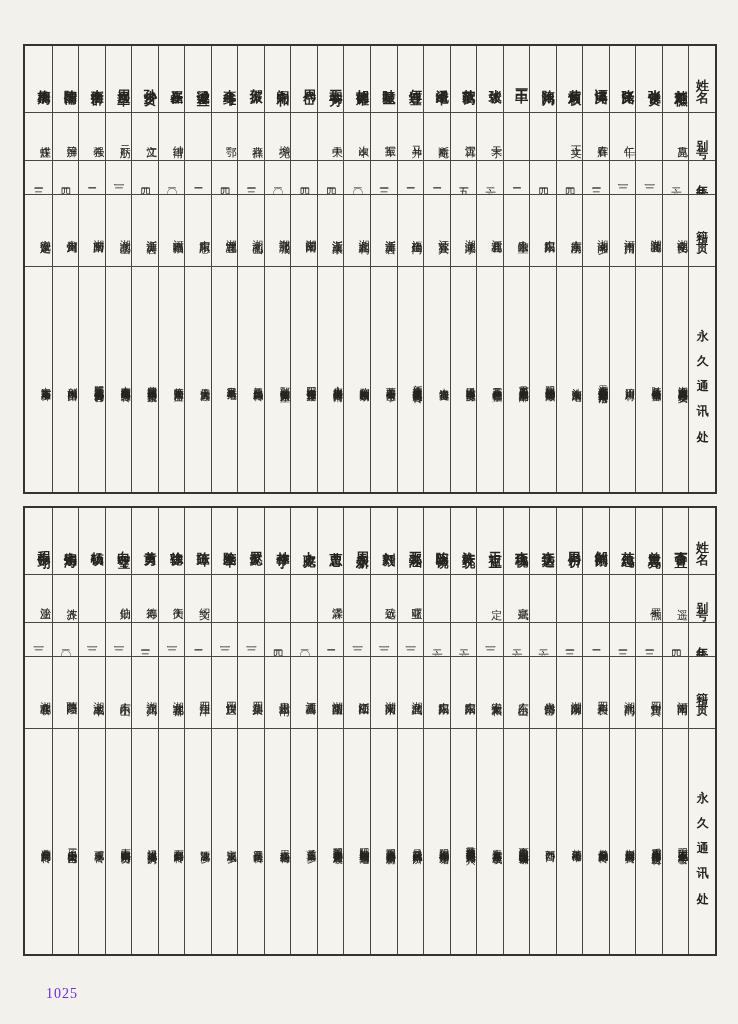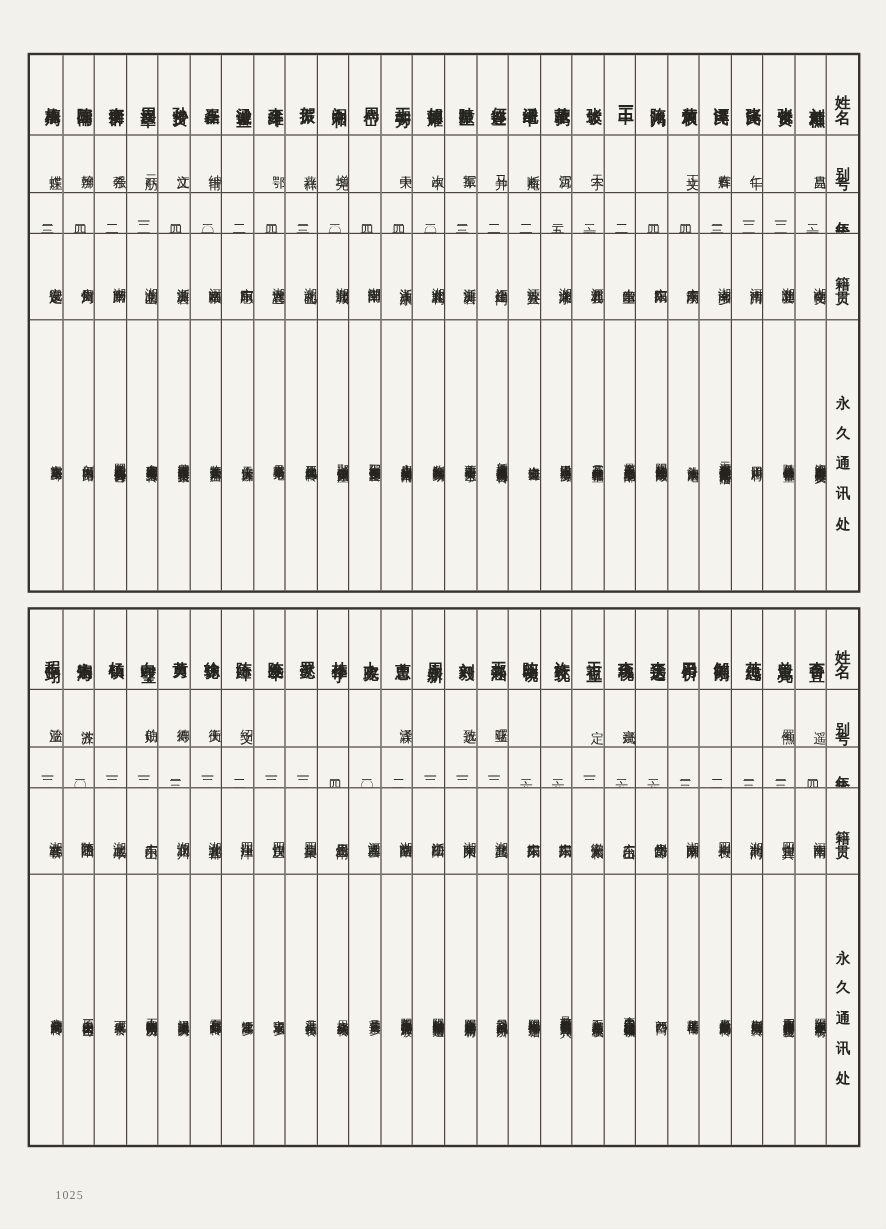--- a/index.html
+++ b/index.html
@@ -54,23 +54,23 @@
   
   .hd{font-weight:700;align-items:center;}
   .hd.c-name {letter-spacing:0.9em;font-size:13px;}
   .hd.c-alias{letter-spacing:0.7em;font-size:12px;}
   .hd.c-age  {letter-spacing:0.35em;font-size:12px;}
   .hd.c-place{letter-spacing:1.0em;font-size:12px;}
   .hd.c-addr {letter-spacing:2.1em;font-size:12px;}
   .page-number{
     position:absolute;
     left:46px;bottom:22px;
-    font-size:10px;
+    font-size:14px;
     letter-spacing:1px;
-    color:#737373;
+    color:#6d28d9;
   }
 </style>
 </head>
 <body>
 
 <div class="paper">
   <div class="table">
     <div class="cols">
         <div class="col">
           <div class="cell c-name hd">姓名</div>

